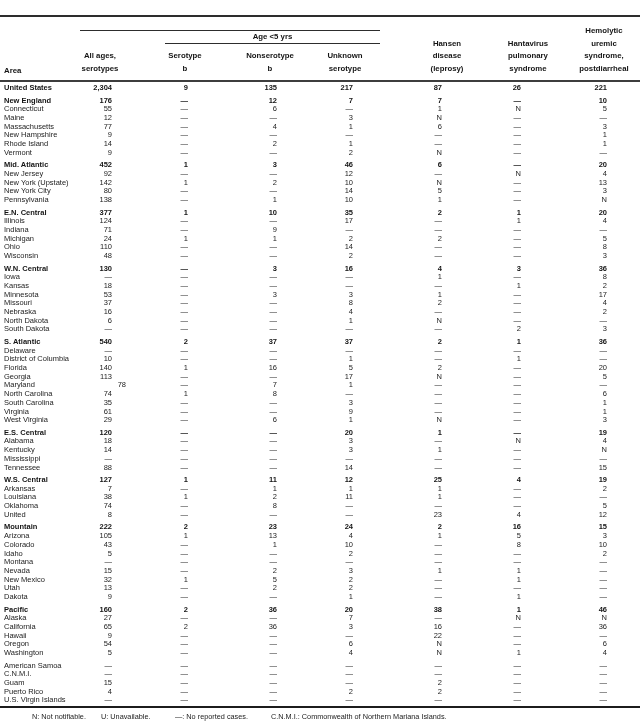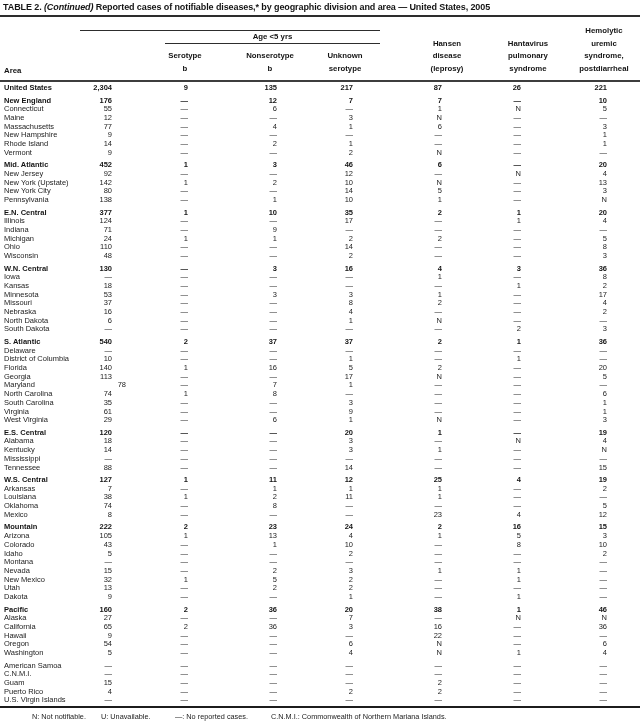--- a/index.html
+++ b/index.html
@@ -48,28 +48,29 @@
   .bottomrule{position:absolute;left:0;top:706px;width:640px;height:2px;background:#1c1c1c;}
   .footnotes{position:absolute;left:0;top:712px;width:640px;height:12px;font-size:7.3px;color:#1c1c1c;}
   .footnotes span{position:absolute;top:0;white-space:nowrap;padding-left:28px;}
   .fn0{left:4px;}.fn1{left:73px;}.fn2{left:147px;}.fn3{left:243px;}
 </style>
 </head>
 <body>
 
 <div class="page">
 
-  <div class="titlebar"><span>TABLE 2.</span> <span class="ital">(Continued)</span> <span>Reported cases of notifiable diseases,* by geographic division and area — United States, 2005</span></div>
   <div class="toprule"></div>
 
   <div class="thead">
     <div class="hi-rule"></div>
     <div class="age-group">Age &lt;5 yrs</div>
     <div class="age-rule"></div>
     <div class="area-h">Area</div>
+    <div class="colh c1">All ages,
+serotypes</div>
     <div class="colh c2">Serotype
 b</div>
     <div class="colh c3">Nonserotype
 b</div>
     <div class="colh c4">Unknown
 serotype</div>
     <div class="colh c5">Hansen
 disease
 (leprosy)</div>
     <div class="colh c6">Hantavirus
@@ -536,21 +537,21 @@
         <span class="area">Oklahoma</span>
         <span class="val" style="right: 528px;">74</span>
         <span class="val" style="right: 452px;">—</span>
         <span class="val" style="right: 363px;">8</span>
         <span class="val" style="right: 287px;">—</span>
         <span class="val" style="right: 198px;">—</span>
         <span class="val" style="right: 119px;">—</span>
         <span class="val" style="right: 33px;">5</span>
       </div>
       <div class="row">
-        <span class="area">Mexico</span>
+        <span class="area">United</span>
         <span class="val" style="right: 528px;">8</span>
         <span class="val" style="right: 452px;">—</span>
         <span class="val" style="right: 363px;">—</span>
         <span class="val" style="right: 287px;">—</span>
         <span class="val" style="right: 198px;">23</span>
         <span class="val" style="right: 119px;">4</span>
         <span class="val" style="right: 33px;">12</span>
       </div>
       <div class="row bold gap">
         <span class="area">Mountain</span>

